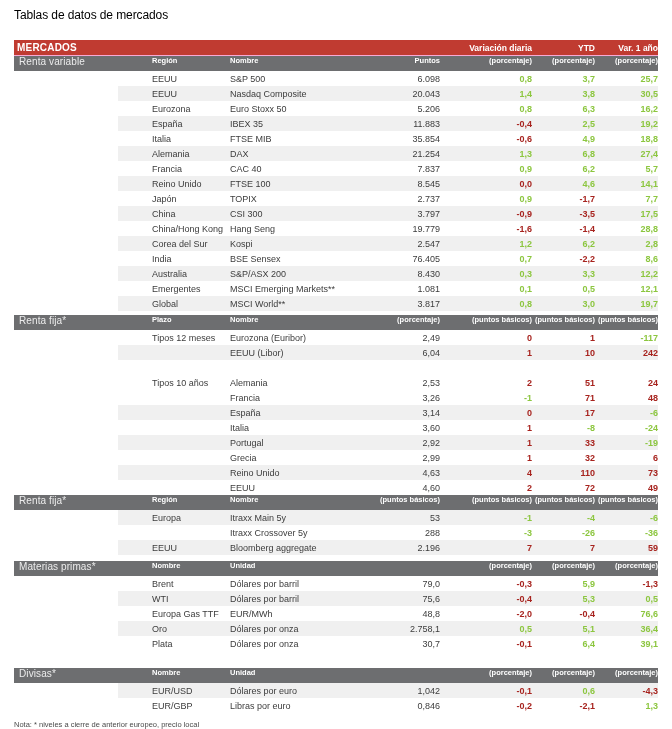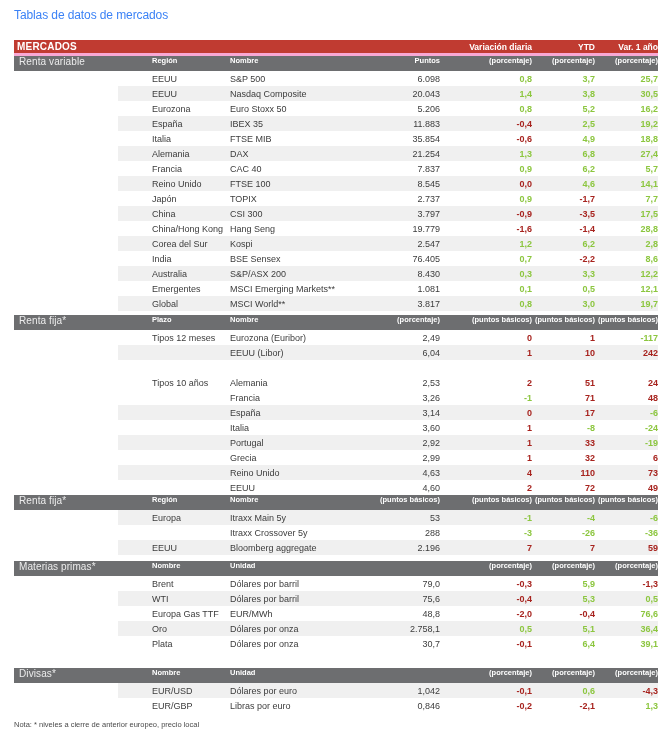--- a/index.html
+++ b/index.html
@@ -4,38 +4,38 @@
 <style>
   * { margin:0; padding:0; box-sizing:border-box; }
   html,body { background:#ffffff; }
   body {
     width:672px; height:729px; overflow:hidden;
     font-family:"Liberation Sans", sans-serif;
     color:#3c3c3c;
   }
   .page { padding:8px 14px 0 14px; width:672px; }
   .doc-title {
-    color:#3b82f6; font-size:12px; font-weight:400;
+    color:#000000; font-size:12px; font-weight:400;
     letter-spacing:-0.1px; height:14px;
   }
   .market-table { margin-top:18px; width:644px; }
 
   
   .c1 { width:104px; flex:0 0 104px; }
   .c2 { width:112px; flex:0 0 112px;padding-left:34px; }
   .c3 { width:110px; flex:0 0 110px; }
   .c4 { width:100px; flex:0 0 100px; text-align:right; }
   .c5 { width:92px;  flex:0 0 92px;  text-align:right; }
   .c6 { width:63px;  flex:0 0 63px;  text-align:right; }
   .c7 { width:63px;  flex:0 0 63px;  text-align:right; }
 
   
   .main-bar {
     height:16px; background:#c03b31; display:flex; align-items:center;
-    color:#ffffff; border-bottom:3px solid #f9a8d4;
+    color:#ffffff; border-bottom:1px solid #f9a8d4;
   }
   .main-bar .mb-title {
     flex:1 1 auto; font-size:10px; font-weight:700; padding-left:3px;
     letter-spacing:0.2px;
   }
   .main-bar .mb-col { font-size:8.5px; font-weight:700;text-align:right; }
 
   
   .section-bar {
     height:15px; background:#6d6e70; display:flex; align-items:flex-start;
@@ -112,21 +112,21 @@
             <div class="cell c7 chg pos">30,5</div>
           </div>
         </div>
         <div class="trow">
           <div class="c1"></div>
           <div class="rest">
             <div class="cell c2 txt">Eurozona</div>
             <div class="cell c3 txt">Euro Stoxx 50</div>
             <div class="cell c4 val">5.206</div>
             <div class="cell c5 chg pos">0,8</div>
-            <div class="cell c6 chg pos">5,2</div>
+            <div class="cell c6 chg pos">6,3</div>
             <div class="cell c7 chg pos">16,2</div>
           </div>
         </div>
         <div class="trow">
           <div class="c1"></div>
           <div class="rest stripe">
             <div class="cell c2 txt">España</div>
             <div class="cell c3 txt">IBEX 35</div>
             <div class="cell c4 val">11.883</div>
             <div class="cell c5 chg neg">-0,4</div>

